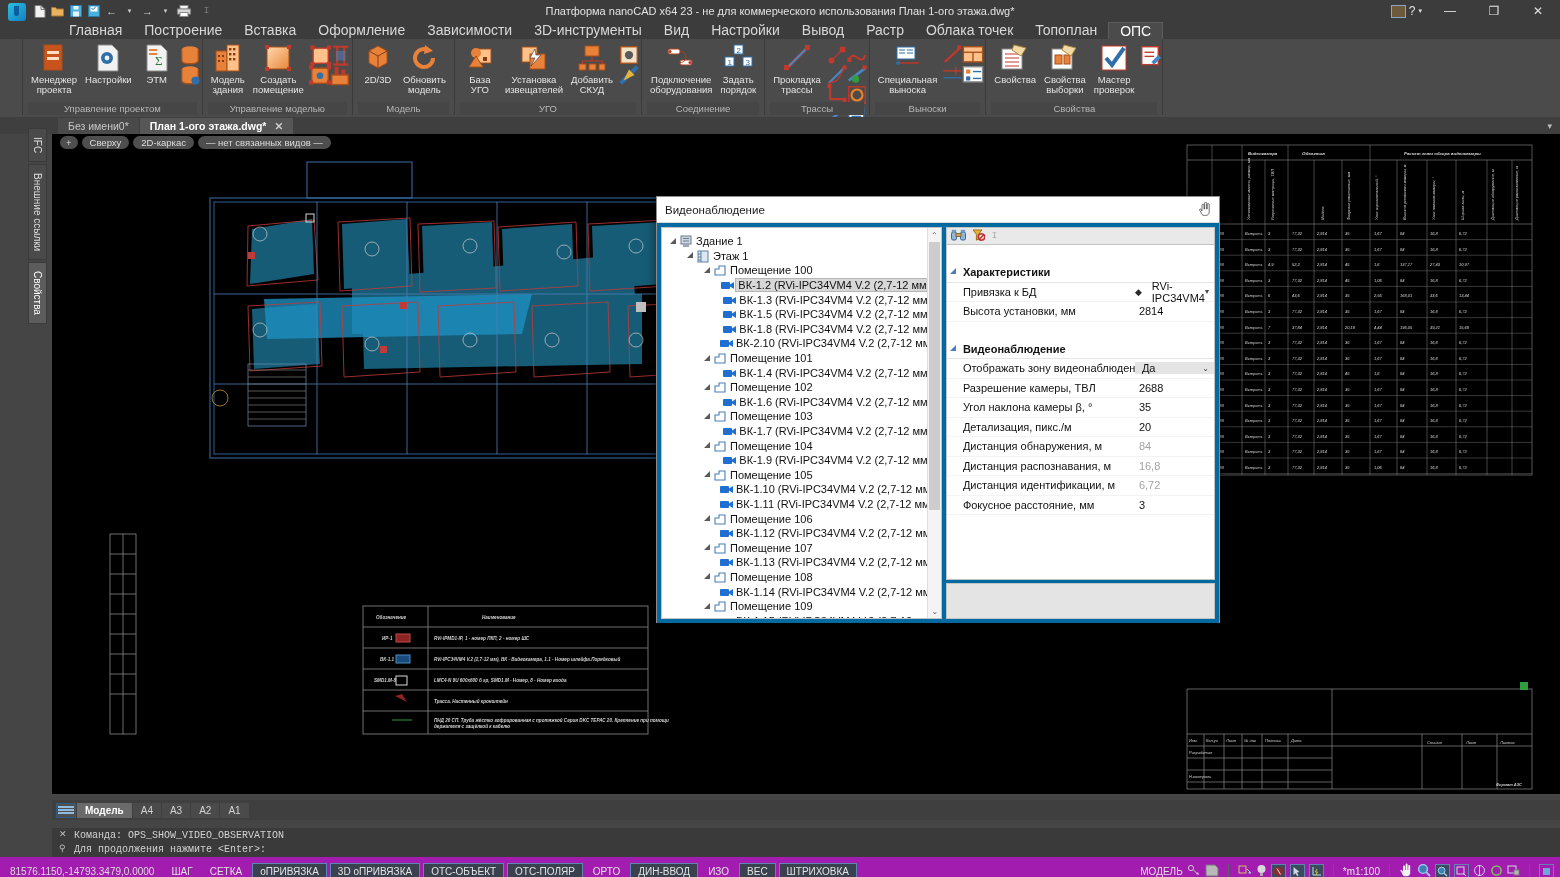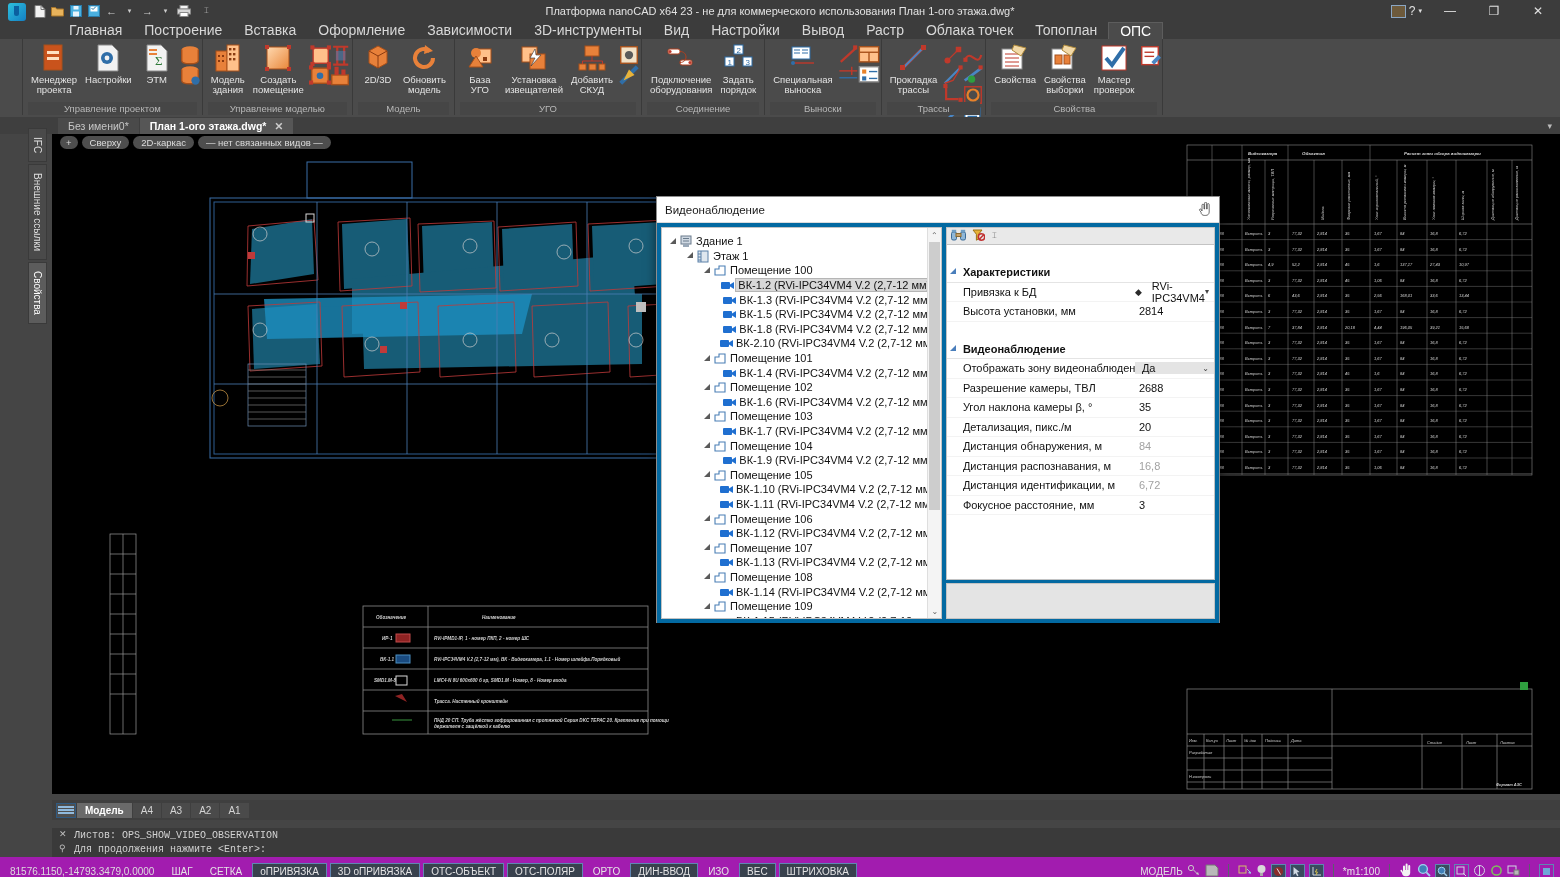--- a/index.html
+++ b/index.html
@@ -393,20 +393,74 @@
               </svg></span>
             <div class="lbl">Задать<br>порядок</div>
           </div>
         </div>
         <div class="gtitle">Соединение</div>
       </div>
       <div class="rgroup">
         <div class="ritems">
           <div class="rbtn">
             <span class="ic32"><svg width="30" height="30" viewBox="0 0 30 30">
+                <rect x="4" y="4" width="22" height="22" fill="none"></rect>
+                <line x1="5" y1="25" x2="25" y2="5" stroke="#c0392b" stroke-width="3"></line>
+                <line x1="6" y1="24" x2="24" y2="6" stroke="#4a86c4" stroke-width="2"></line>
+                <rect x="2" y="22" width="5" height="5" fill="#c0392b"></rect>
+                <rect x="23" y="2" width="5" height="5" fill="#c0392b"></rect>
+              </svg></span>
+            <div class="lbl">Прокладка<br>трассы</div>
+          </div>
+          <div class="micro">
+            <span class="mi"><svg width="22" height="22" viewBox="0 0 16 16">
+                <circle cx="4" cy="12" r="2.2" fill="#c0392b"></circle>
+                <rect x="10" y="2" width="4" height="4" fill="#c0392b"></rect>
+                <line x1="5" y1="11" x2="11" y2="5" stroke="#c0392b"></line>
+              </svg></span>
+            <span class="mi"><svg width="22" height="22" viewBox="0 0 16 16">
+                <path d="M2 12c4-10 9 6 12-4" fill="none" stroke="#c0392b" stroke-width="1.6"></path>
+                <rect x="1" y="10" width="3" height="3" fill="#c0392b"></rect>
+              </svg></span>
+            <span class="mi"><svg width="22" height="22" viewBox="0 0 16 16">
+                <path d="M2 14L14 2" stroke="#4a86c4" stroke-width="1.6"></path>
+                <path d="M2 14l6-2 6-10" stroke="#c0392b" fill="none"></path>
+                <rect x="12" y="1" width="3" height="3" fill="#c0392b"></rect>
+              </svg></span>
+            <span class="mi"><svg width="22" height="22" viewBox="0 0 16 16">
+                <line x1="2" y1="12" x2="14" y2="3" stroke="#4a86c4" stroke-width="2"></line>
+                <circle cx="7" cy="11" r="2.6" fill="#2f9e3f"></circle>
+                <rect x="12" y="1" width="3" height="3" fill="#c0392b"></rect>
+              </svg></span>
+            <span class="mi"><svg width="22" height="22" viewBox="0 0 16 16">
+                <path d="M3 2v9h9" fill="none" stroke="#c0392b" stroke-width="1.6"></path>
+                <rect x="1" y="0" width="3" height="3" fill="#c0392b"></rect>
+                <rect x="12" y="10" width="3" height="3" fill="#c0392b"></rect>
+              </svg></span>
+            <span class="mi"><svg width="22" height="22" viewBox="0 0 16 16">
+                <rect x="2" y="2" width="12" height="12" fill="none" stroke="#c0392b"></rect>
+                <circle cx="8" cy="8" r="4" fill="none" stroke="#e8822a" stroke-width="1.6"></circle>
+              </svg></span>
+            <span class="mi"><svg width="22" height="22" viewBox="0 0 16 16">
+                <line x1="2" y1="13" x2="13" y2="3" stroke="#4a86c4" stroke-width="2"></line>
+                <path d="M3 13l3-3 3 3-3 3z" fill="#c0392b"></path>
+              </svg></span>
+            <span class="mi"><svg width="22" height="22" viewBox="0 0 16 16">
+                <rect x="2" y="3" width="11" height="9" fill="#fff" stroke="#2f6ea8"></rect>
+                <line x1="4" y1="6" x2="11" y2="6" stroke="#c0392b"></line>
+                <line x1="4" y1="9" x2="11" y2="9" stroke="#2f6ea8"></line>
+              </svg></span>
+          </div>
+        </div>
+        <div class="gtitle">Трассы</div>
+      </div>
+      <div class="rgroup">
+        <div class="ritems">
+          <div class="rbtn">
+            <span class="ic32"><svg width="30" height="30" viewBox="0 0 30 30">
                 <rect x="4" y="4" width="18" height="12" fill="#fff" stroke="#2f6ea8"></rect>
                 <line x1="6" y1="7" x2="12" y2="7" stroke="#2f6ea8"></line>
                 <line x1="6" y1="10" x2="12" y2="10" stroke="#2f6ea8"></line>
                 <line x1="14" y1="7" x2="20" y2="7" stroke="#2f6ea8"></line>
                 <line x1="14" y1="10" x2="20" y2="10" stroke="#2f6ea8"></line>
                 <line x1="4" y1="20" x2="26" y2="20" stroke="#c0392b" stroke-width="1.4"></line>
                 <circle cx="5" cy="20" r="2" fill="#2f6ea8"></circle>
               </svg></span>
             <div class="lbl">Специальная<br>выноска</div>
           </div>
@@ -428,74 +482,20 @@
             <span class="mi"><svg width="22" height="22" viewBox="0 0 16 16">
                 <rect x="1" y="2" width="14" height="11" fill="#fff" stroke="#8a8a8a"></rect>
                 <rect x="3" y="4" width="3" height="3" fill="#e8822a"></rect>
                 <rect x="3" y="9" width="3" height="3" fill="#2f6ea8"></rect>
                 <line x1="8" y1="5.5" x2="14" y2="5.5" stroke="#2f6ea8"></line>
                 <line x1="8" y1="10.5" x2="14" y2="10.5" stroke="#2f6ea8"></line>
               </svg></span>
           </div>
         </div>
         <div class="gtitle">Выноски</div>
-      </div>
-      <div class="rgroup">
-        <div class="ritems">
-          <div class="rbtn">
-            <span class="ic32"><svg width="30" height="30" viewBox="0 0 30 30">
-                <rect x="4" y="4" width="22" height="22" fill="none"></rect>
-                <line x1="5" y1="25" x2="25" y2="5" stroke="#c0392b" stroke-width="3"></line>
-                <line x1="6" y1="24" x2="24" y2="6" stroke="#4a86c4" stroke-width="2"></line>
-                <rect x="2" y="22" width="5" height="5" fill="#c0392b"></rect>
-                <rect x="23" y="2" width="5" height="5" fill="#c0392b"></rect>
-              </svg></span>
-            <div class="lbl">Прокладка<br>трассы</div>
-          </div>
-          <div class="micro">
-            <span class="mi"><svg width="22" height="22" viewBox="0 0 16 16">
-                <circle cx="4" cy="12" r="2.2" fill="#c0392b"></circle>
-                <rect x="10" y="2" width="4" height="4" fill="#c0392b"></rect>
-                <line x1="5" y1="11" x2="11" y2="5" stroke="#c0392b"></line>
-              </svg></span>
-            <span class="mi"><svg width="22" height="22" viewBox="0 0 16 16">
-                <path d="M2 12c4-10 9 6 12-4" fill="none" stroke="#c0392b" stroke-width="1.6"></path>
-                <rect x="1" y="10" width="3" height="3" fill="#c0392b"></rect>
-              </svg></span>
-            <span class="mi"><svg width="22" height="22" viewBox="0 0 16 16">
-                <path d="M2 14L14 2" stroke="#4a86c4" stroke-width="1.6"></path>
-                <path d="M2 14l6-2 6-10" stroke="#c0392b" fill="none"></path>
-                <rect x="12" y="1" width="3" height="3" fill="#c0392b"></rect>
-              </svg></span>
-            <span class="mi"><svg width="22" height="22" viewBox="0 0 16 16">
-                <line x1="2" y1="12" x2="14" y2="3" stroke="#4a86c4" stroke-width="2"></line>
-                <circle cx="7" cy="11" r="2.6" fill="#2f9e3f"></circle>
-                <rect x="12" y="1" width="3" height="3" fill="#c0392b"></rect>
-              </svg></span>
-            <span class="mi"><svg width="22" height="22" viewBox="0 0 16 16">
-                <path d="M3 2v9h9" fill="none" stroke="#c0392b" stroke-width="1.6"></path>
-                <rect x="1" y="0" width="3" height="3" fill="#c0392b"></rect>
-                <rect x="12" y="10" width="3" height="3" fill="#c0392b"></rect>
-              </svg></span>
-            <span class="mi"><svg width="22" height="22" viewBox="0 0 16 16">
-                <rect x="2" y="2" width="12" height="12" fill="none" stroke="#c0392b"></rect>
-                <circle cx="8" cy="8" r="4" fill="none" stroke="#e8822a" stroke-width="1.6"></circle>
-              </svg></span>
-            <span class="mi"><svg width="22" height="22" viewBox="0 0 16 16">
-                <line x1="2" y1="13" x2="13" y2="3" stroke="#4a86c4" stroke-width="2"></line>
-                <path d="M3 13l3-3 3 3-3 3z" fill="#c0392b"></path>
-              </svg></span>
-            <span class="mi"><svg width="22" height="22" viewBox="0 0 16 16">
-                <rect x="2" y="3" width="11" height="9" fill="#fff" stroke="#2f6ea8"></rect>
-                <line x1="4" y1="6" x2="11" y2="6" stroke="#c0392b"></line>
-                <line x1="4" y1="9" x2="11" y2="9" stroke="#2f6ea8"></line>
-              </svg></span>
-          </div>
-        </div>
-        <div class="gtitle">Трассы</div>
       </div>
       <div class="rgroup">
         <div class="ritems">
           <div class="rbtn">
             <span class="ic32"><svg width="30" height="30" viewBox="0 0 30 30">
                 <rect x="2" y="6" width="20" height="20" fill="#fff" stroke="#8a8a8a"></rect>
                 <g stroke="#c0392b">
                   <line x1="5" y1="11" x2="19" y2="11"></line>
                   <line x1="5" y1="15" x2="19" y2="15"></line>
                   <line x1="5" y1="19" x2="19" y2="19"></line>
@@ -1403,21 +1403,21 @@
   <div class="ltab active">Модель</div>
       <div class="ltab">A4</div>
       <div class="ltab">A3</div>
       <div class="ltab">A2</div>
       <div class="ltab">A1</div>
     </div>
 
   <div class="cmdline">
     <span class="cmd-x">✕</span>
     <span class="cmd-pin">⚲</span>
-    <div class="cmdrow">Листов: OPS_SHOW_VIDEO_OBSERVATION</div>
+    <div class="cmdrow">Команда: OPS_SHOW_VIDEO_OBSERVATION</div>
     <div class="cmdrow">Для продолжения нажмите &lt;Enter&gt;:</div>
   </div>
 
   <div class="status">
     <span class="coords">81576.1150,-14793.3479,0.0000</span>
     <span id="stoggles" style="display:flex;align-items:center">
         <span class="sbtn">ШАГ</span>
         <span class="sbtn">СЕТКА</span>
         <span class="sbtn on">оПРИВЯЗКА</span>
         <span class="sbtn on">3D оПРИВЯЗКА</span>

